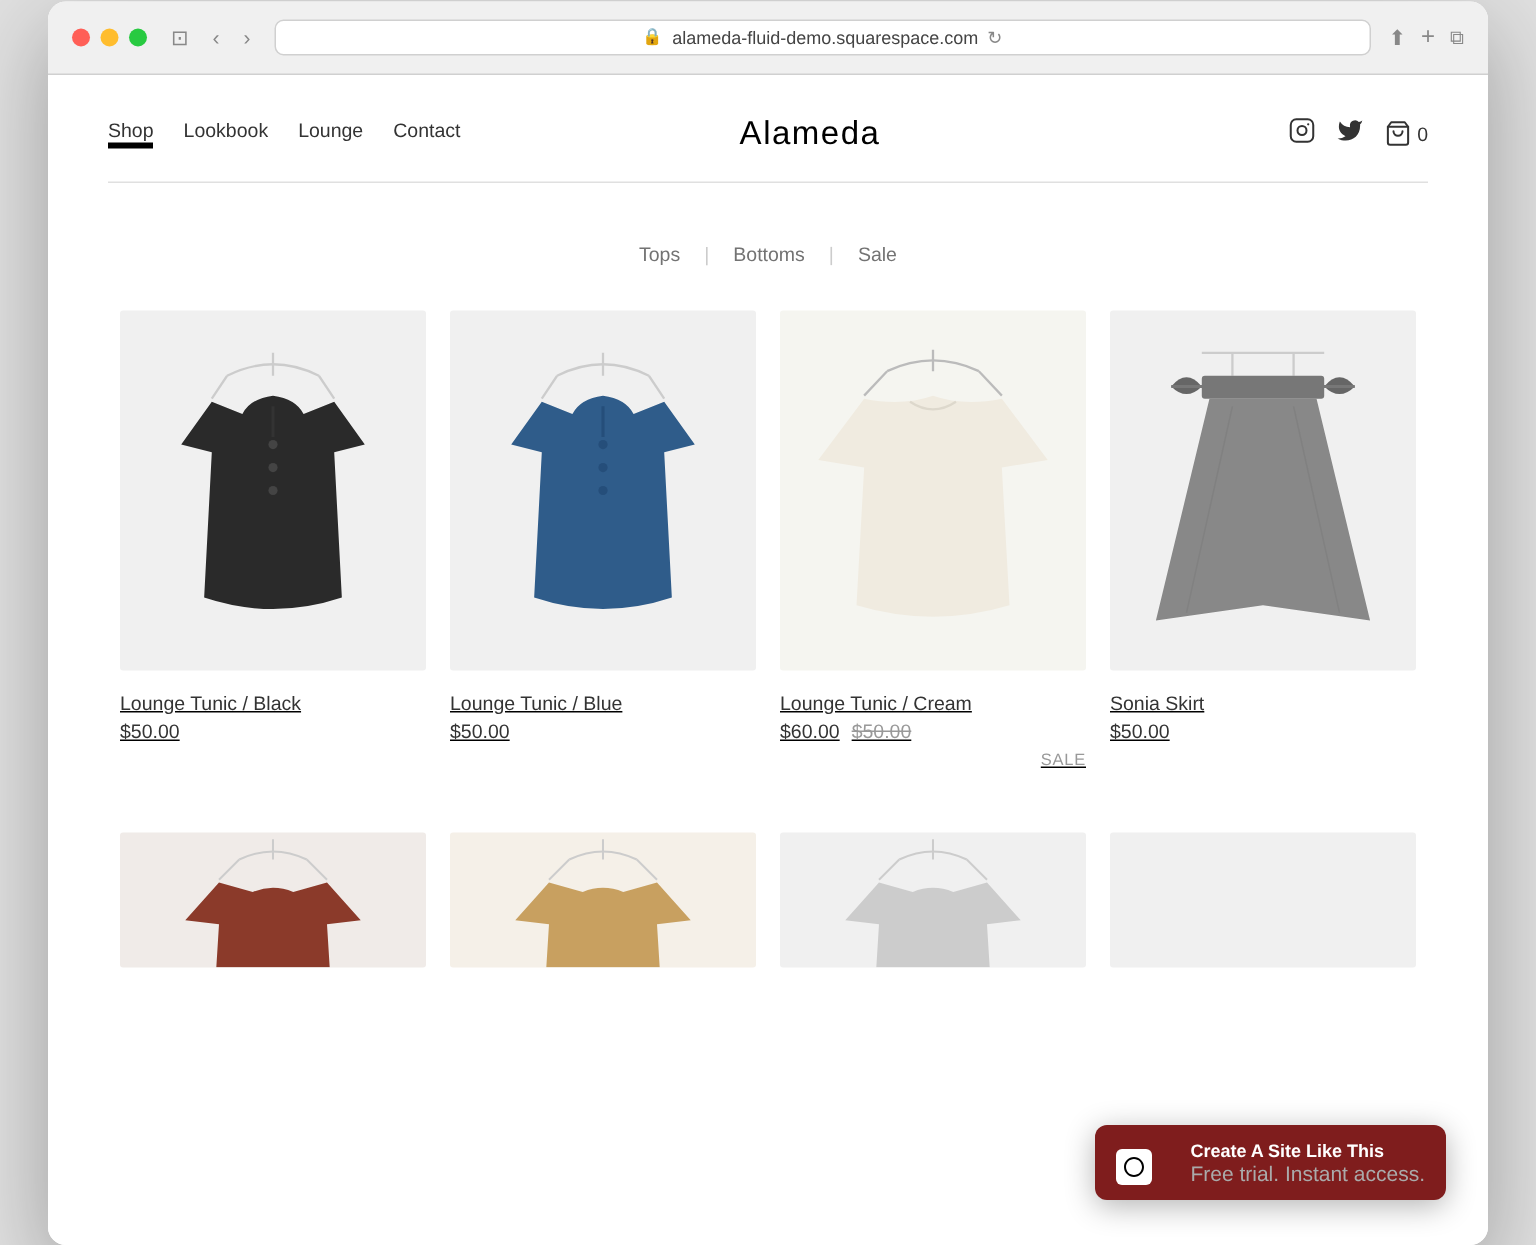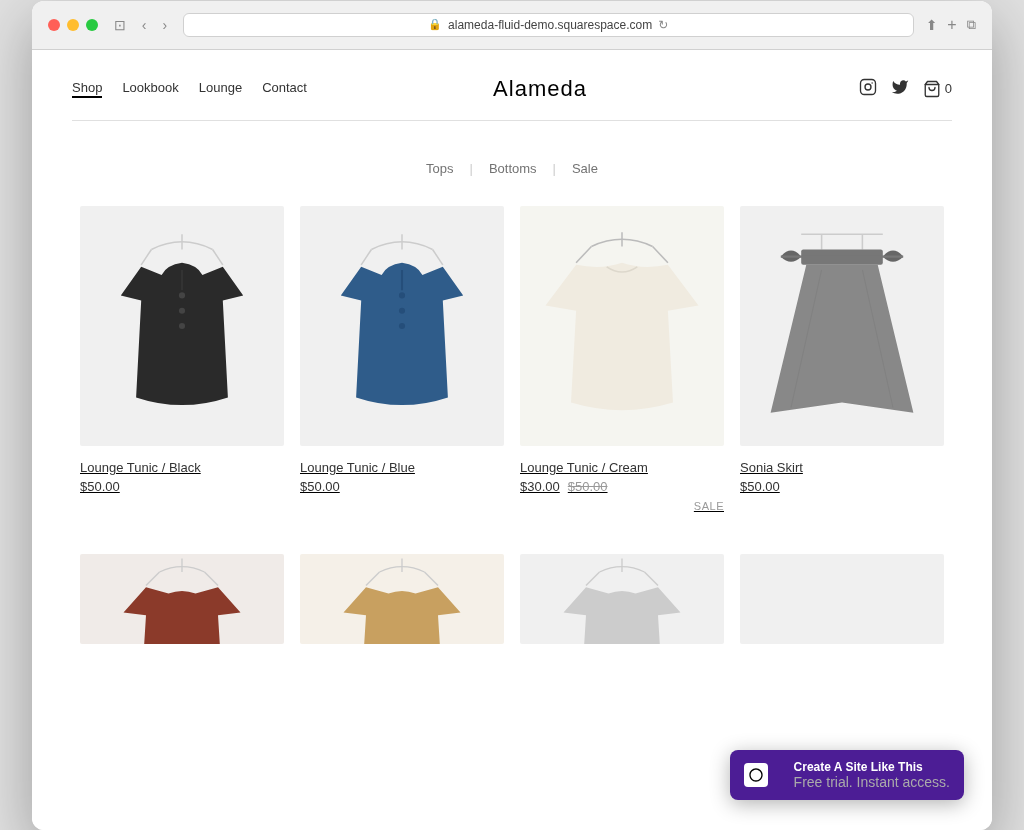--- a/index.html
+++ b/index.html
@@ -90,21 +90,21 @@
       display: flex;
       gap: 20px;
     }
     .nav-link {
       font-size: 13px;
       color: #333;
       text-decoration: none;
       cursor: pointer;
     }
     .nav-link.active {
-      border-bottom: 2px solid #000000;
+      border-bottom: 4px solid #000000;
       padding-bottom: 1px;
     }
     .site-title {
       font-size: 22px;
       font-weight: 400;
       letter-spacing: 1px;
       color: #000000;
       position: absolute;
       left: 50%;
       transform: translateX(-50%);
@@ -220,26 +220,26 @@
       justify-content: center;
       overflow: hidden;
       position: relative;
     }
 
     
     .sq-banner {
       position: fixed;
       bottom: 30px;
       right: 60px;
-      background: #4c1d95;
+      background: #7f1d1d;
       color: #fff;
       border-radius: 8px;
       padding: 10px 14px;
       display: flex;
-      align-items: center;
+      align-items: flex-end;
       gap: 26px;
       font-size: 12px;
       box-shadow: 0 4px 20px rgba(0,0,0,0.3);
     }
     .sq-logo {
       width: 24px;
       height: 24px;
       background: #fff;
       border-radius: 4px;
       display: flex;
@@ -389,21 +389,21 @@
             <line x1="70" y1="32" x2="55" y2="48" stroke="#bbb" stroke-width="1.5"></line>
             <line x1="130" y1="32" x2="145" y2="48" stroke="#bbb" stroke-width="1.5"></line>
 
             <path d="M55,50 L25,90 L55,95 L50,185 Q100,200 150,185 L145,95 L175,90 L145,50 Q120,55 100,48 Q80,55 55,50 Z" fill="#f0ebe0"></path>
 
             <path d="M85,52 Q100,62 115,52" fill="none" stroke="#ddd8cc" stroke-width="1.5"></path>
           </svg>
         </div>
         <div class="product-name">Lounge Tunic / Cream</div>
         <div class="product-pricing">
-          <span class="product-price">$30.00</span>
+          <span class="product-price">$60.00</span>
           <span class="product-price-original">$50.00</span>
         </div>
         <div style="text-align:right; margin-top:2px;">
           <span class="sale-badge">SALE</span>
         </div>
       </div>
 
       <div class="product-card">
         <div class="product-image" style="background:#f0f0f0;">
           <svg viewBox="0 0 200 220" width="100%" height="100%">

